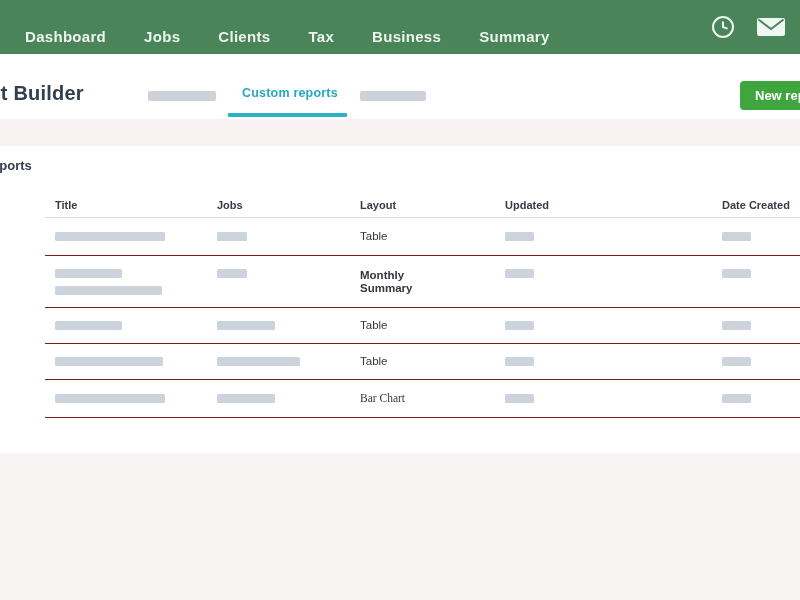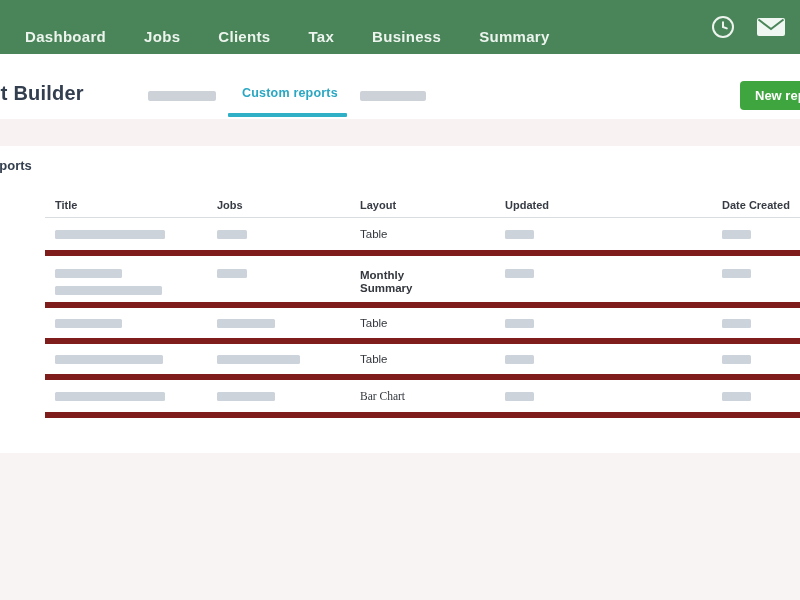--- a/index.html
+++ b/index.html
@@ -37,21 +37,21 @@
 
   
   .section-heading { position:absolute; left:-65px; top:158px; font-size:13px; font-weight:bold;
                      color:#333e4f; white-space:nowrap; }
   .report-table { position:absolute; left:0; top:192px; width:800px; }
   .trow { display:grid; grid-template-columns:162px 138px 150px 217px 90px auto;
           padding-left:10px; align-items:center;margin-left:45px; }
   .thead { height:26px; border-bottom:1px solid #d9dde0; }
   .th { font-size:11px; font-weight:bold; color:#363b44; white-space:nowrap; }
   .trow > *:nth-child(3) { padding-left:5px; }
-  .row { border-bottom:6px solid #7f1d1d; font-size:11.5px; color:#33373d; cursor:pointer; }
+  .row { border-bottom:1px solid #7f1d1d; font-size:11.5px; color:#33373d; cursor:pointer; }
   .row-1 { height:38px; } .row-2 { height:52px; align-items:start; padding-top:13px;font-weight:bold; }
   .row-3 { height:36px; } .row-4 { height:36px; } .row-5 { height:38px;font-family:Liberation Serif, serif; }
   .ph { background:#ccd3db; height:9px; border-radius:1.5px; }
   .ph-stack { display:flex; flex-direction:column; gap:8px; }
   .layout-cell { line-height:13px; max-width:60px; }
 </style>
 </head>
 <body>
 
 <div class="stage">

